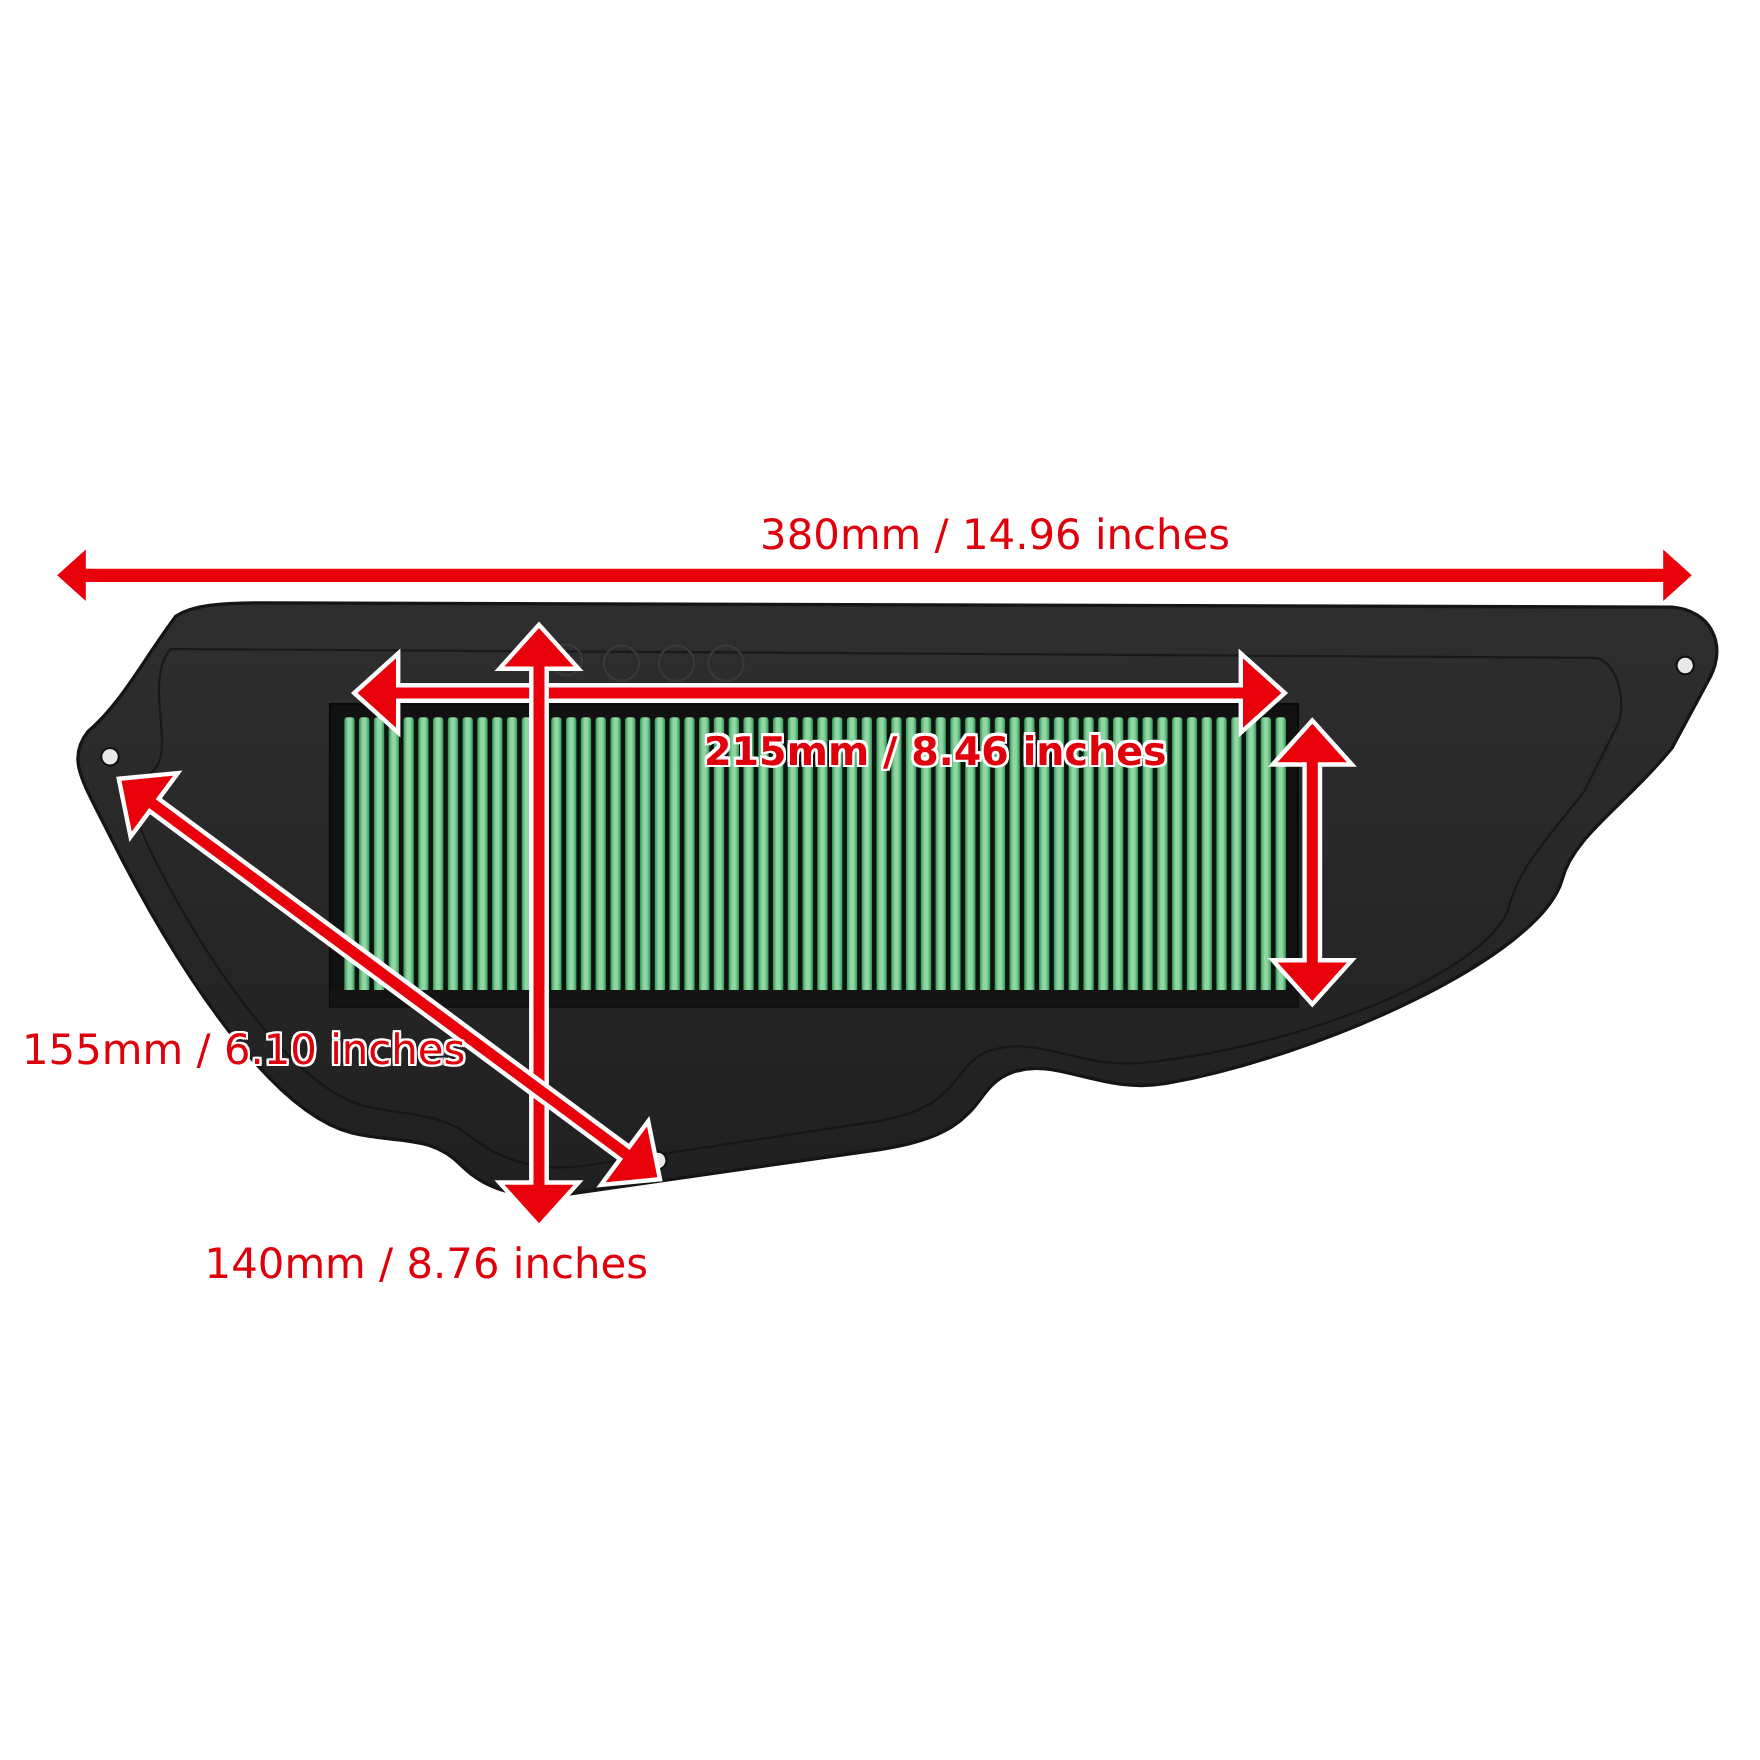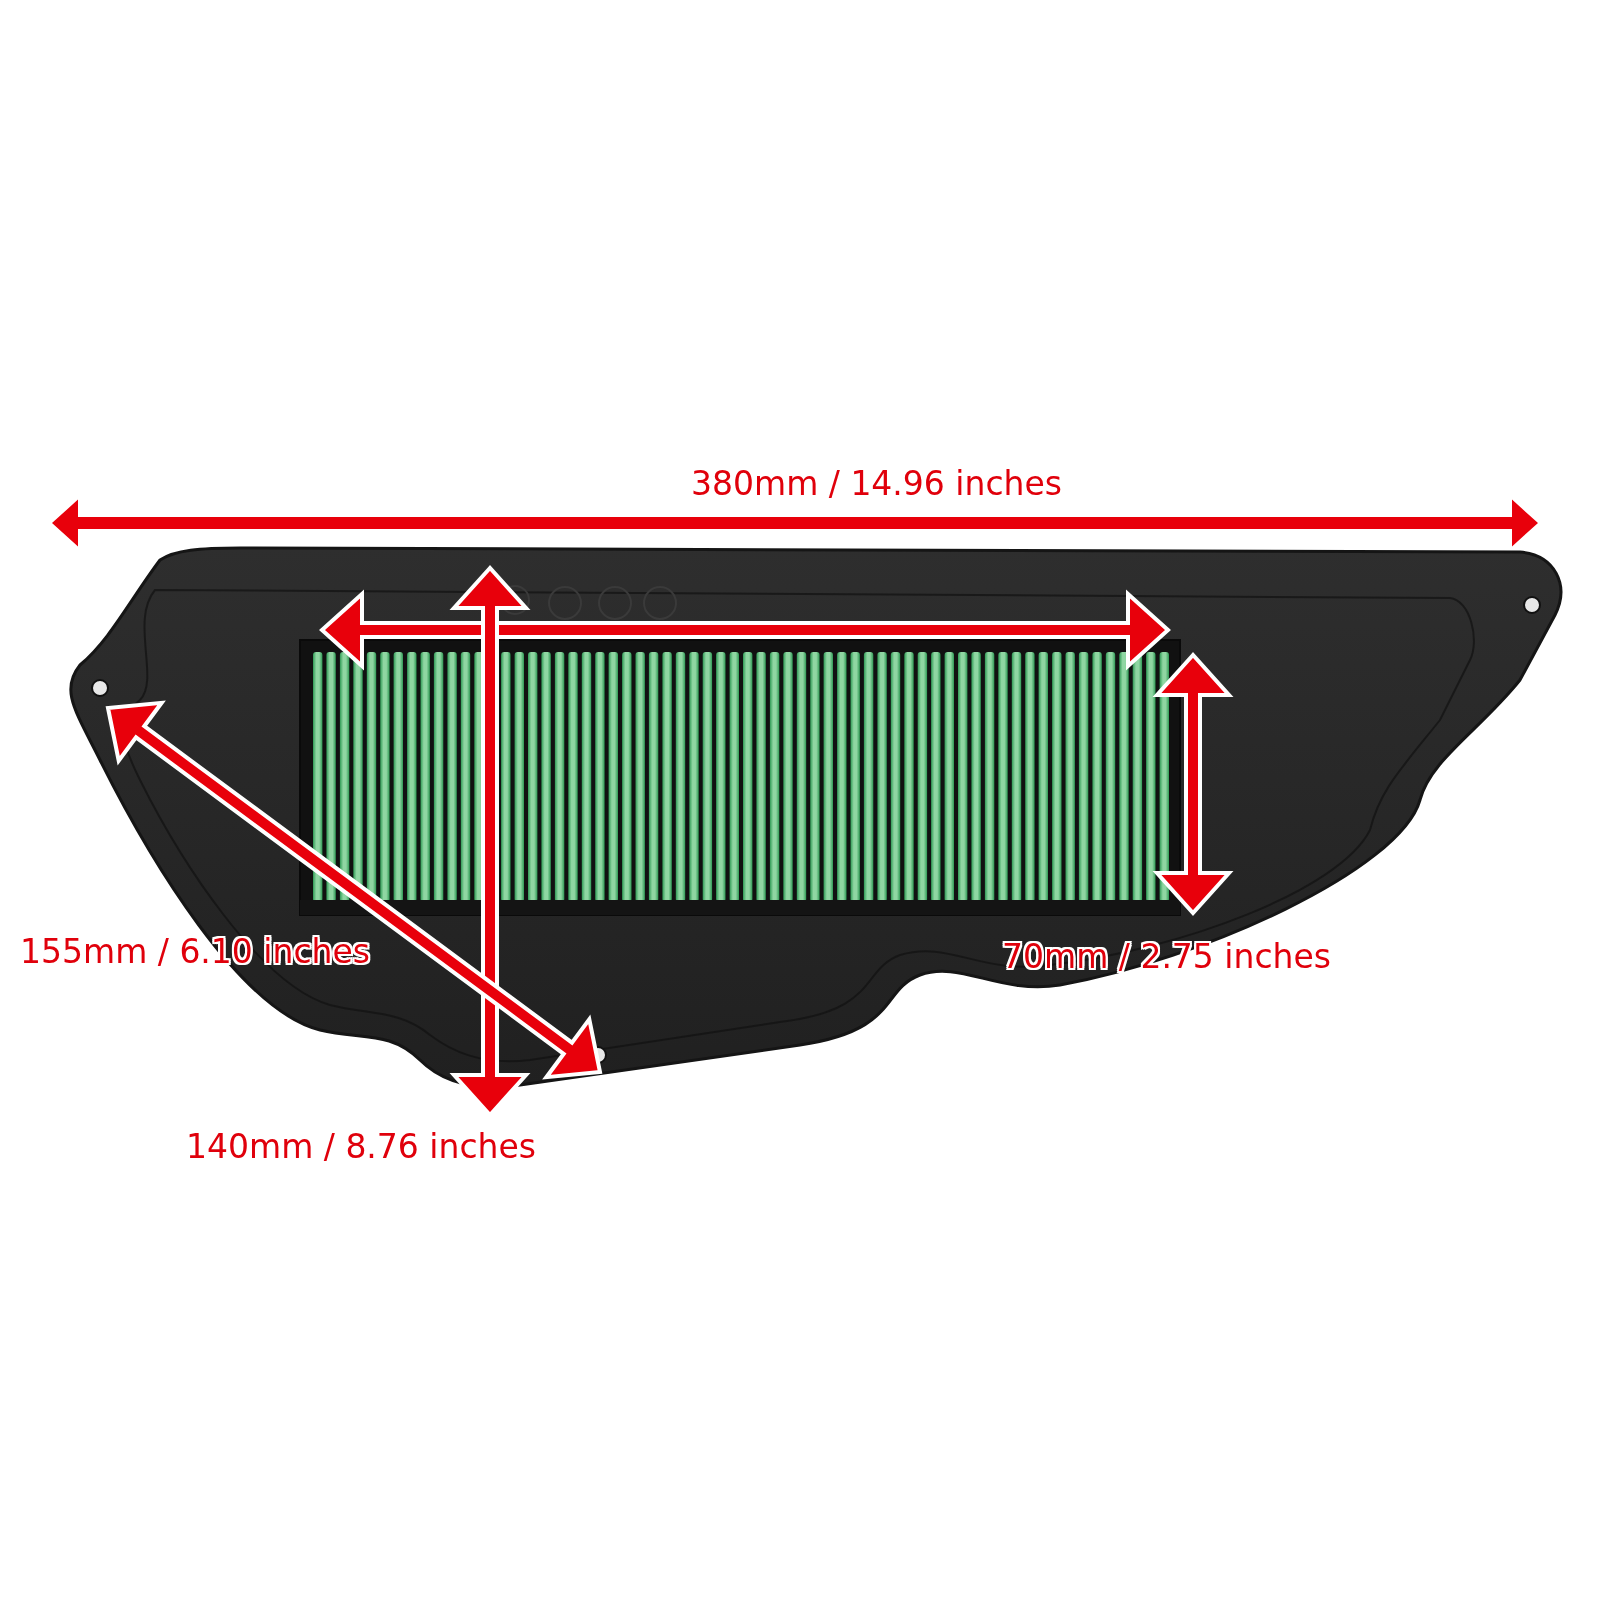--- a/index.html
+++ b/index.html
@@ -1,19 +1,19 @@
 <!DOCTYPE html>
 <html><head>
 <meta charset="utf-8">
 <style>
   html, body { margin: 0; padding: 0; background: #ffffff; }
   body { width: 1600px; height: 1600px; position: relative; overflow: hidden;
          font-family: "DejaVu Sans", "Liberation Sans", sans-serif; }
   .stage { position: absolute; left: 0; top: 0; width: 1600px; height: 1600px; }
-  .label { position: absolute; font-size: 33px; color: #e0000b; white-space: nowrap;
+  .label { position: absolute; font-size: 38px; color: #e0000b; white-space: nowrap;
            letter-spacing: 0px; line-height: 1; }
   .label.outlined { -webkit-text-stroke: 0px; text-shadow:
       -2px -2px 0 #fff, 2px -2px 0 #fff, -2px 2px 0 #fff, 2px 2px 0 #fff,
       0 -2px 0 #fff, 0 2px 0 #fff, -2px 0 0 #fff, 2px 0 0 #fff; }
 </style>
 </head>
 <body>
 
 <div class="stage">
   <svg id="art" width="1600" height="1600" viewBox="0 0 1600 1600">
@@ -139,16 +139,16 @@
     <g id="annotations">
         <polygon points="52.0,523.0 78.0,546.4 78.0,529.0 1512.0,529.0 1512.0,546.4 1538.0,523.0 1512.0,499.6 1512.0,517.0 78.0,517.0 78.0,499.6" fill="#e8000b"></polygon>
         <polygon points="322.0,630.0 362.0,666.0 362.0,637.0 1128.0,637.0 1128.0,666.0 1168.0,630.0 1128.0,594.0 1128.0,623.0 362.0,623.0 362.0,594.0" fill="#e8000b" stroke="#ffffff" stroke-width="4" stroke-linejoin="miter"></polygon>
         <polygon points="1193.0,655.0 1157.0,695.0 1186.0,695.0 1186.0,873.0 1157.0,873.0 1193.0,913.0 1229.0,873.0 1200.0,873.0 1200.0,695.0 1229.0,695.0" fill="#e8000b" stroke="#ffffff" stroke-width="4" stroke-linejoin="miter"></polygon>
         <polygon points="490.0,568.0 454.0,608.0 483.0,608.0 483.0,1075.0 454.0,1075.0 490.0,1115.0 526.0,1075.0 497.0,1075.0 497.0,608.0 526.0,608.0" fill="#e8000b" stroke="#ffffff" stroke-width="4" stroke-linejoin="miter"></polygon>
         <polygon points="108.0,708.0 118.7,760.7 136.0,737.4 563.7,1053.8 546.4,1077.2 600.0,1072.0 589.3,1019.3 572.0,1042.6 144.3,726.2 161.6,702.8" fill="#e8000b" stroke="#ffffff" stroke-width="4" stroke-linejoin="miter"></polygon>
       </g>
   </svg>
 
   <div class="label" style="left:691px; top:467px;">380mm / 14.96 inches</div>
-  <div class="label outlined" style="left:1002px; top:940px;">70mm / 2.75 inches</div>
+  <div class="label outlined" style="left:640px; top:666px; font-weight:bold; font-size:36px;">215mm / 8.46 inches</div>
   <div class="label outlined" style="left:20px; top:935px;">155mm / 6.10 inches</div>
   <div class="label" style="left:186px; top:1130px;">140mm / 8.76 inches</div>
 </div>
 
 </body></html>

